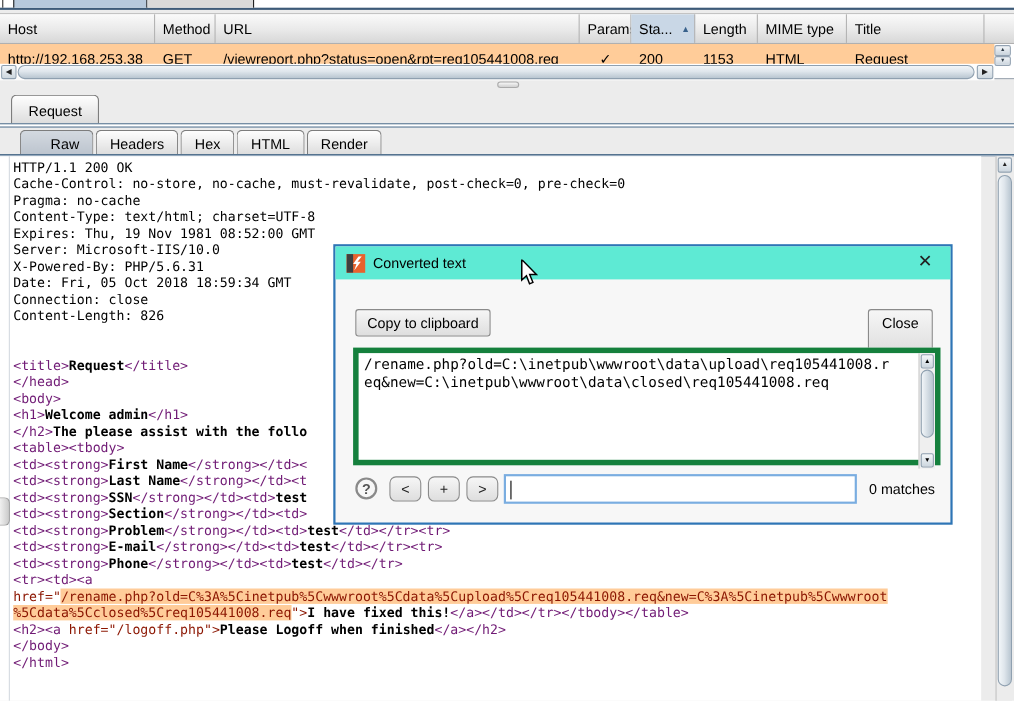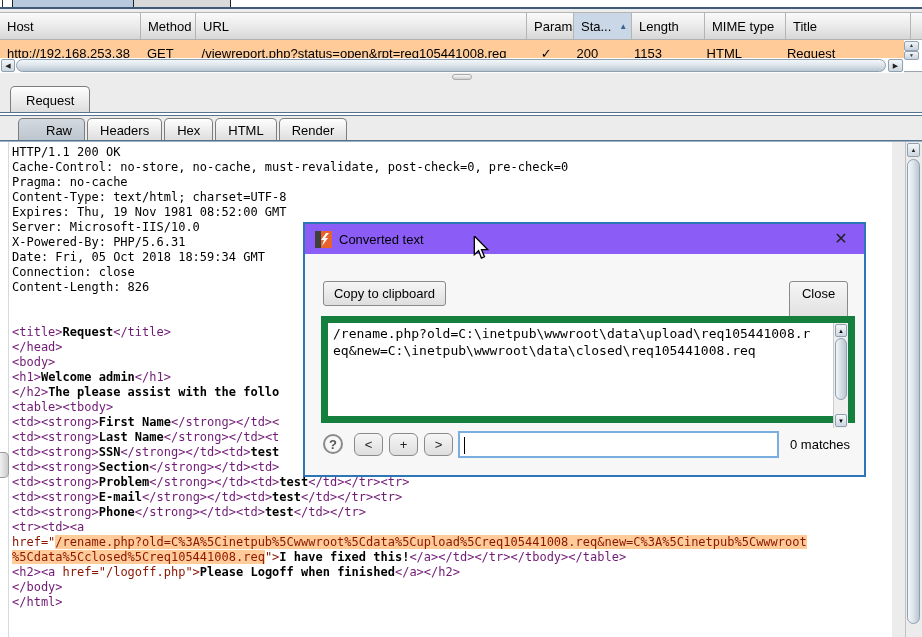--- a/index.html
+++ b/index.html
@@ -24,21 +24,21 @@
   
   .table-panel { position:absolute; left:0; top:12px; width:922px; height:60px;
     background:#fff; border-top:1px solid #b5b5b5; border-bottom:1px solid #9aa4ae; }
   .thead { display:flex; height:27px;
     background:linear-gradient(#fafafa,#e9e9e9 55%,#d7d7d7);
     border-bottom:1px solid #b0b0b0; font-size:13px; }
   .th { padding:6px 0 0 7px; border-right:1px solid #b4b4b4; overflow:hidden; white-space:nowrap; }
   .th.sorted { background:#c9d7e6; position:relative; }
   .sort-arrow { font-size:8px; color:#38618c; margin-left:8px; vertical-align:2px; }
   .c-host{width:141px;} .c-method{width:55px;} .c-url{width:331px;} .c-params{width:47px; text-align:left;}
-  .c-sta{width:58px;} .c-length{width:73px;} .c-mime{width:81px;} .c-title{width:125px;} .c-fill{flex:1; border-right:none;}
+  .c-sta{width:58px;} .c-length{width:57px;} .c-mime{width:81px;} .c-title{width:125px;} .c-fill{flex:1; border-right:none;}
   .trow { display:flex; height:18px; background:#ffcc99; width:904px; font-size:13px; }
   .td { padding:6px 0 0 7px; overflow:hidden; white-space:nowrap; }
   .td.center { text-align:center; padding-left:0; }
   
   .mini-vscroll { position:absolute; right:3px; top:28px; width:15px; height:19px;
     display:flex; flex-direction:column; }
   .mini-btn { flex:1; background:linear-gradient(#f2f5f8,#c9d3dc); border:1px solid #93a2b2;
     border-radius:2px; font-size:5px; line-height:7px; text-align:center; color:#2d3a46; }
   
   .hscroll { position:absolute; left:0; top:46px; width:904px; height:14px; background:#fdfdfd; }
@@ -89,33 +89,33 @@
     background:#ececec; border-left:1px solid #c2c2c2; }
   .vs-up { position:absolute; left:1px; top:1px; width:13px; height:14px;
     background:linear-gradient(#f4f7f9,#cdd7df); border:1px solid #8fa0b0; border-radius:2px;
     font-size:6px; line-height:13px; text-align:center; color:#222; }
   .vs-thumb { position:absolute; left:1px; top:17px; width:13px; height:465px;
     background:linear-gradient(90deg,#f2f6f9,#dfe6ec 45%,#b9c6d1); border:1px solid #8fa0b0; border-radius:7px; }
 
   
   .dialog { position:absolute; left:303px; top:222px; width:563px; height:255px;
     background:#f7f7f7; border:2px solid #2e75b6; }
-  .dlg-titlebar { position:absolute; left:0; top:0; width:100%; height:30px; background:#8b5cf6; }
+  .dlg-titlebar { position:absolute; left:0; top:0; width:100%; height:30px; background:#5eead4; }
   .dlg-icon { position:absolute; left:10px; top:7px; width:17px; height:17px; background:#e8622d; overflow:hidden; }
   .dlg-icon .dark { position:absolute; left:0; top:0; width:6px; height:17px; background:#3f3f3f; }
   .dlg-icon svg { position:absolute; left:5px; top:2px; }
   .dlg-title { position:absolute; left:34px; top:8px; font-size:13px; }
   .dlg-close { position:absolute; right:12px; top:5px; font-size:16px; color:#222;
     width:22px; height:22px; text-align:center; line-height:20px; }
   .btn { background:linear-gradient(#f6f6f6,#dedede); border:1px solid #8a8a8a; border-radius:3px;
     font-size:13px; text-align:center; font-family:"Liberation Sans", sans-serif; }
   .dlg-copy { position:absolute; left:18px; top:57px; width:123px; height:25px; line-height:23px; }
   .dlg-closebtn { position:absolute; right:16px; top:57px; width:59px; height:41px; line-height:23px; }
   .dlg-text { position:absolute; left:16px; top:92px; width:534px; height:107px;
-    background:#fff; border:7px solid #15803d; }
+    background:#fff; border:5px solid #15803d; }
   .dlg-text pre { position:absolute; left:5px; top:2px; font-family:"DejaVu Sans Mono", monospace;
     font-size:13px; line-height:17px; }
   .ta-scroll { position:absolute; right:0; top:0; width:15px; height:105px; background:#efefef; border-left:1px solid #ccc; }
   .ta-up { position:absolute; left:1px; top:1px; width:12px; height:13px;
     background:linear-gradient(#f4f7f9,#cdd7df); border:1px solid #8fa0b0; border-radius:2px;
     font-size:6px; line-height:12px; text-align:center; }
   .ta-thumb { position:absolute; left:1px; top:15px; width:12px; height:62px;
     background:linear-gradient(90deg,#f2f6f9,#b9c6d1); border:1px solid #8fa0b0; border-radius:6px; }
   .ta-down { position:absolute; left:1px; bottom:1px; width:12px; height:13px;
     background:linear-gradient(#f4f7f9,#cdd7df); border:1px solid #8fa0b0; border-radius:2px;

